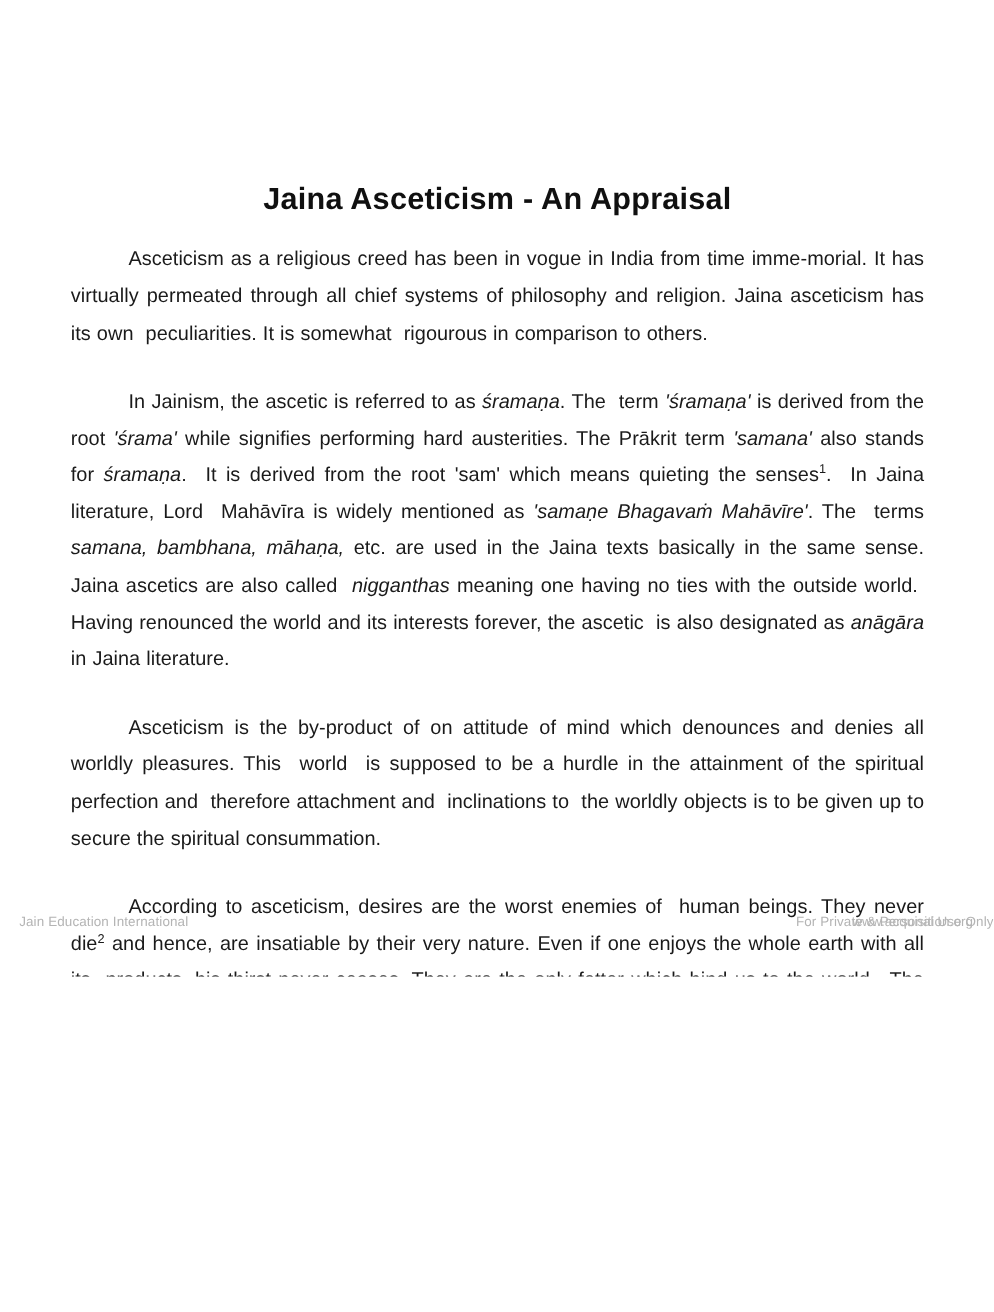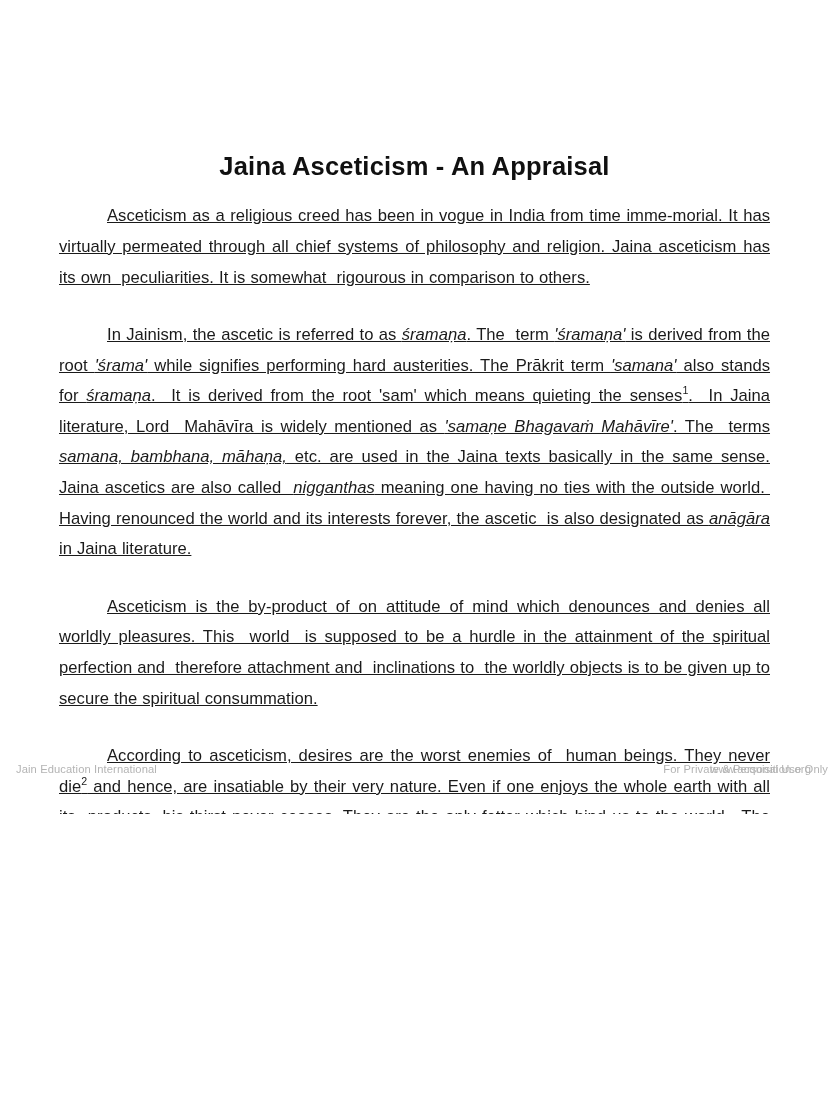--- a/index.html
+++ b/index.html
@@ -56,21 +56,20 @@
   p.para {
     margin: 0 0 0 0;
     font-size: 16.6px;
     line-height: 30.6px;
     text-align: justify;
     text-indent: 48px;
     color: #1a1a1a;
     letter-spacing: 0.03px;
     word-spacing: 0.4px;
     hyphens: none;
-    text-decoration: underline;
   }
   p.para + p.para {
     margin-top: 27px;
   }
 
   
   p.para:last-child {
     margin-bottom: 0;
   }
 

